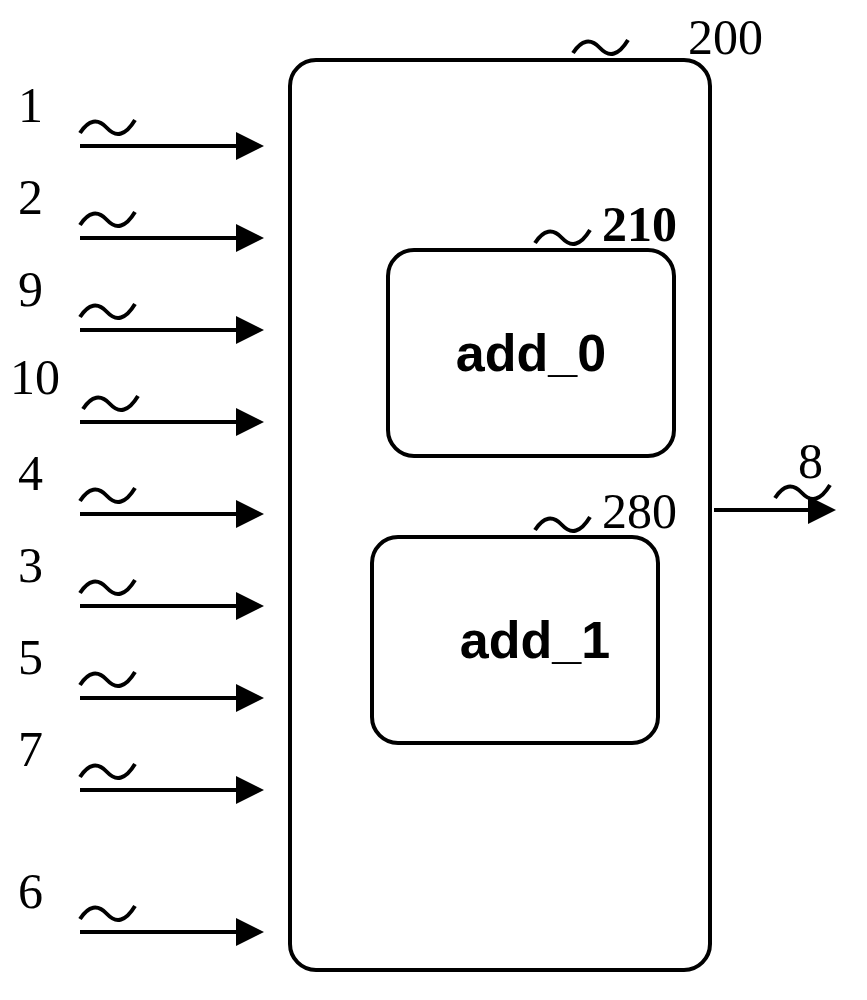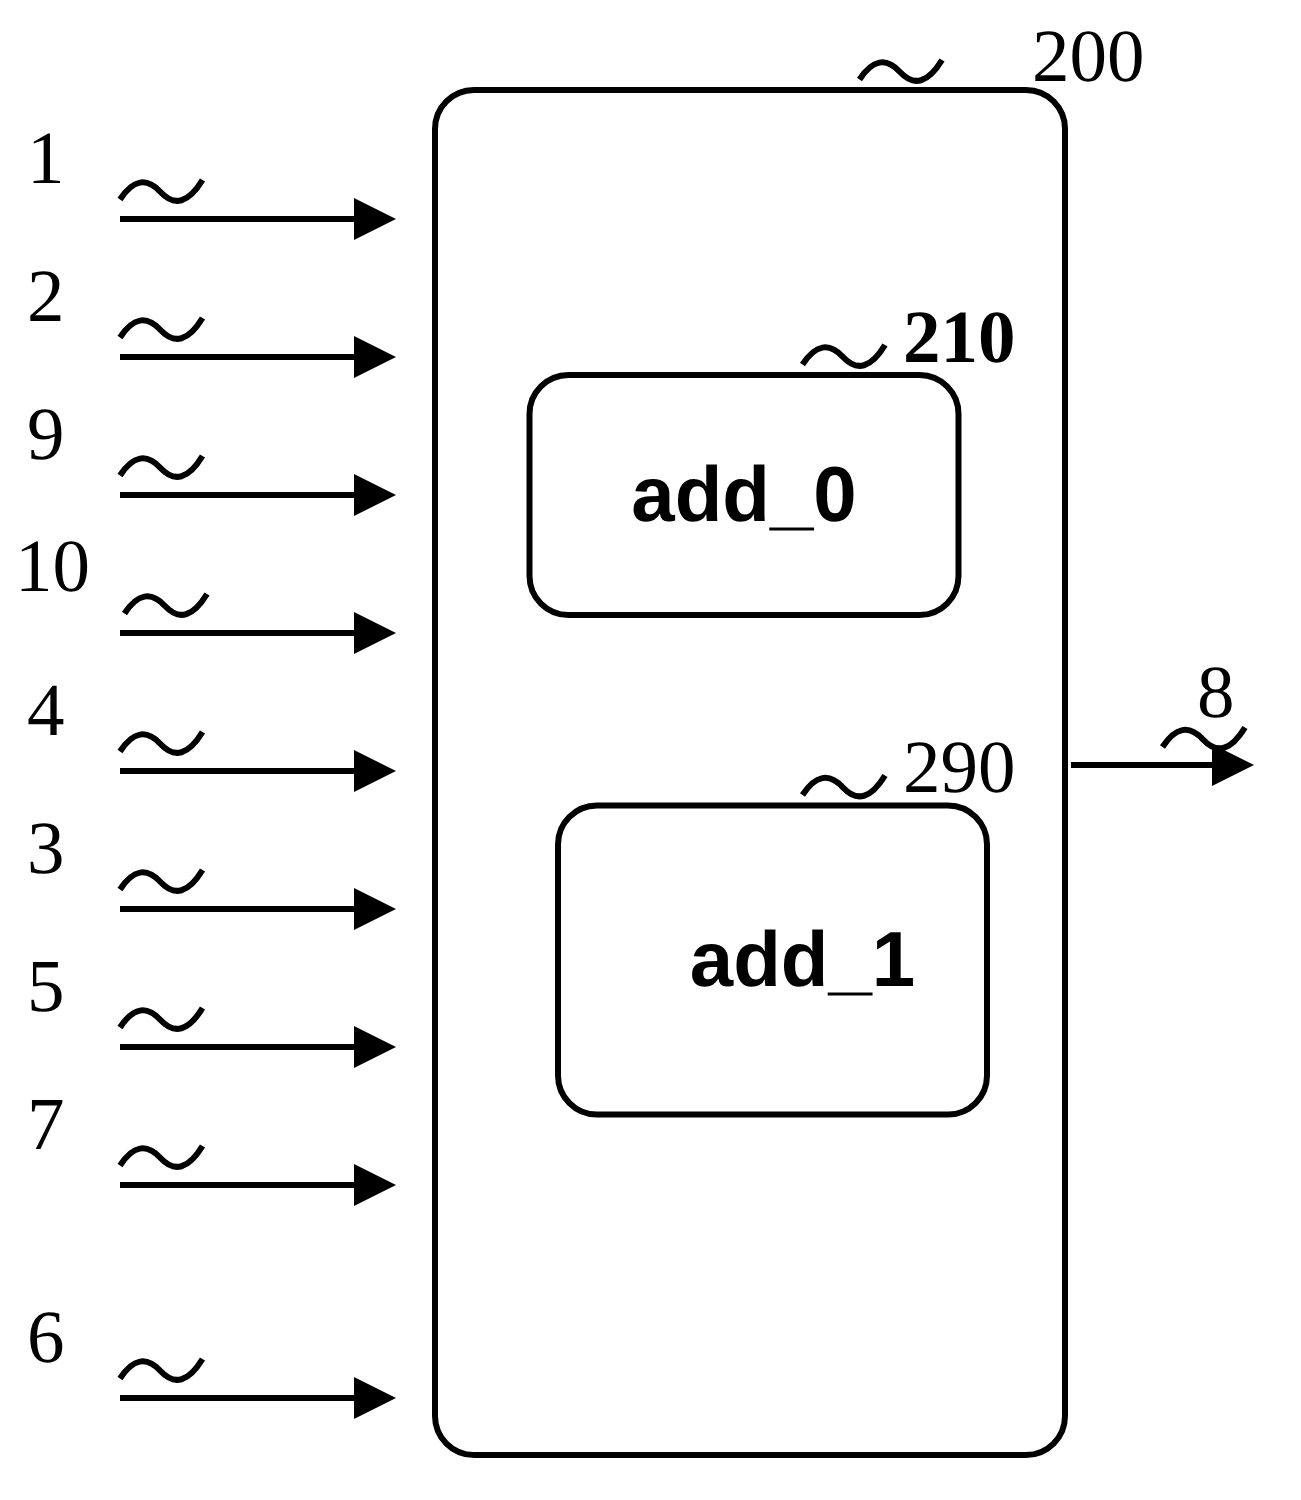--- a/index.html
+++ b/index.html
@@ -65,21 +65,21 @@
       font-family: "SimSun", serif;
     }
   </style>
 </head>
 <body>
 
 <div class="container">
 
   <div class="main-block"></div>
 
-  <div class="inner-block" style="left:351px; top:248px; width:290px; height:164px;">
+  <div class="inner-block" style="left:386px; top:248px; width:290px; height:210px;">
     <span>add_0</span>
   </div>
 
   <div class="inner-block" style="left:370px; top:535px; width:290px; height:210px;padding-left:40px;">
     <span>add_1</span>
   </div>
 
   <div class="arrow arrow-right" style="left:80px; top:144px; width:180px;"></div>
   <div class="arrow arrow-right" style="left:80px; top:236px; width:180px;"></div>
   <div class="arrow arrow-right" style="left:80px; top:328px; width:180px;"></div>
@@ -131,21 +131,21 @@
   <svg class="squiggle" style="left:530px; top:505px;" width="70" height="35">
       <path d="M5 25 Q18 5 32 20 Q46 35 60 12" stroke="#000" stroke-width="4" fill="none"></path>
     </svg>
 
   <svg class="squiggle" style="left:770px; top:473px;" width="70" height="35">
       <path d="M5 25 Q18 5 32 20 Q46 35 60 12" stroke="#000" stroke-width="4" fill="none"></path>
     </svg>
 
   <div class="label" style="left:640px; top:8px;margin-left:48px;">200</div>
   <div class="label" style="left:602px; top:195px;font-weight:bold;">210</div>
-  <div class="label" style="left:602px; top:482px;">290</div>
+  <div class="label" style="left:602px; top:482px;">280</div>
 
   <div class="label" style="left:18px; top:76px;">1</div>
   <div class="label" style="left:18px; top:168px;">2</div>
   <div class="label" style="left:18px; top:260px;">9</div>
   <div class="label" style="left:10px; top:348px;">10</div>
   <div class="label" style="left:18px; top:444px;">4</div>
   <div class="label" style="left:18px; top:536px;">3</div>
   <div class="label" style="left:18px; top:628px;">5</div>
   <div class="label" style="left:18px; top:720px;">7</div>
   <div class="label" style="left:18px; top:862px;">6</div>

